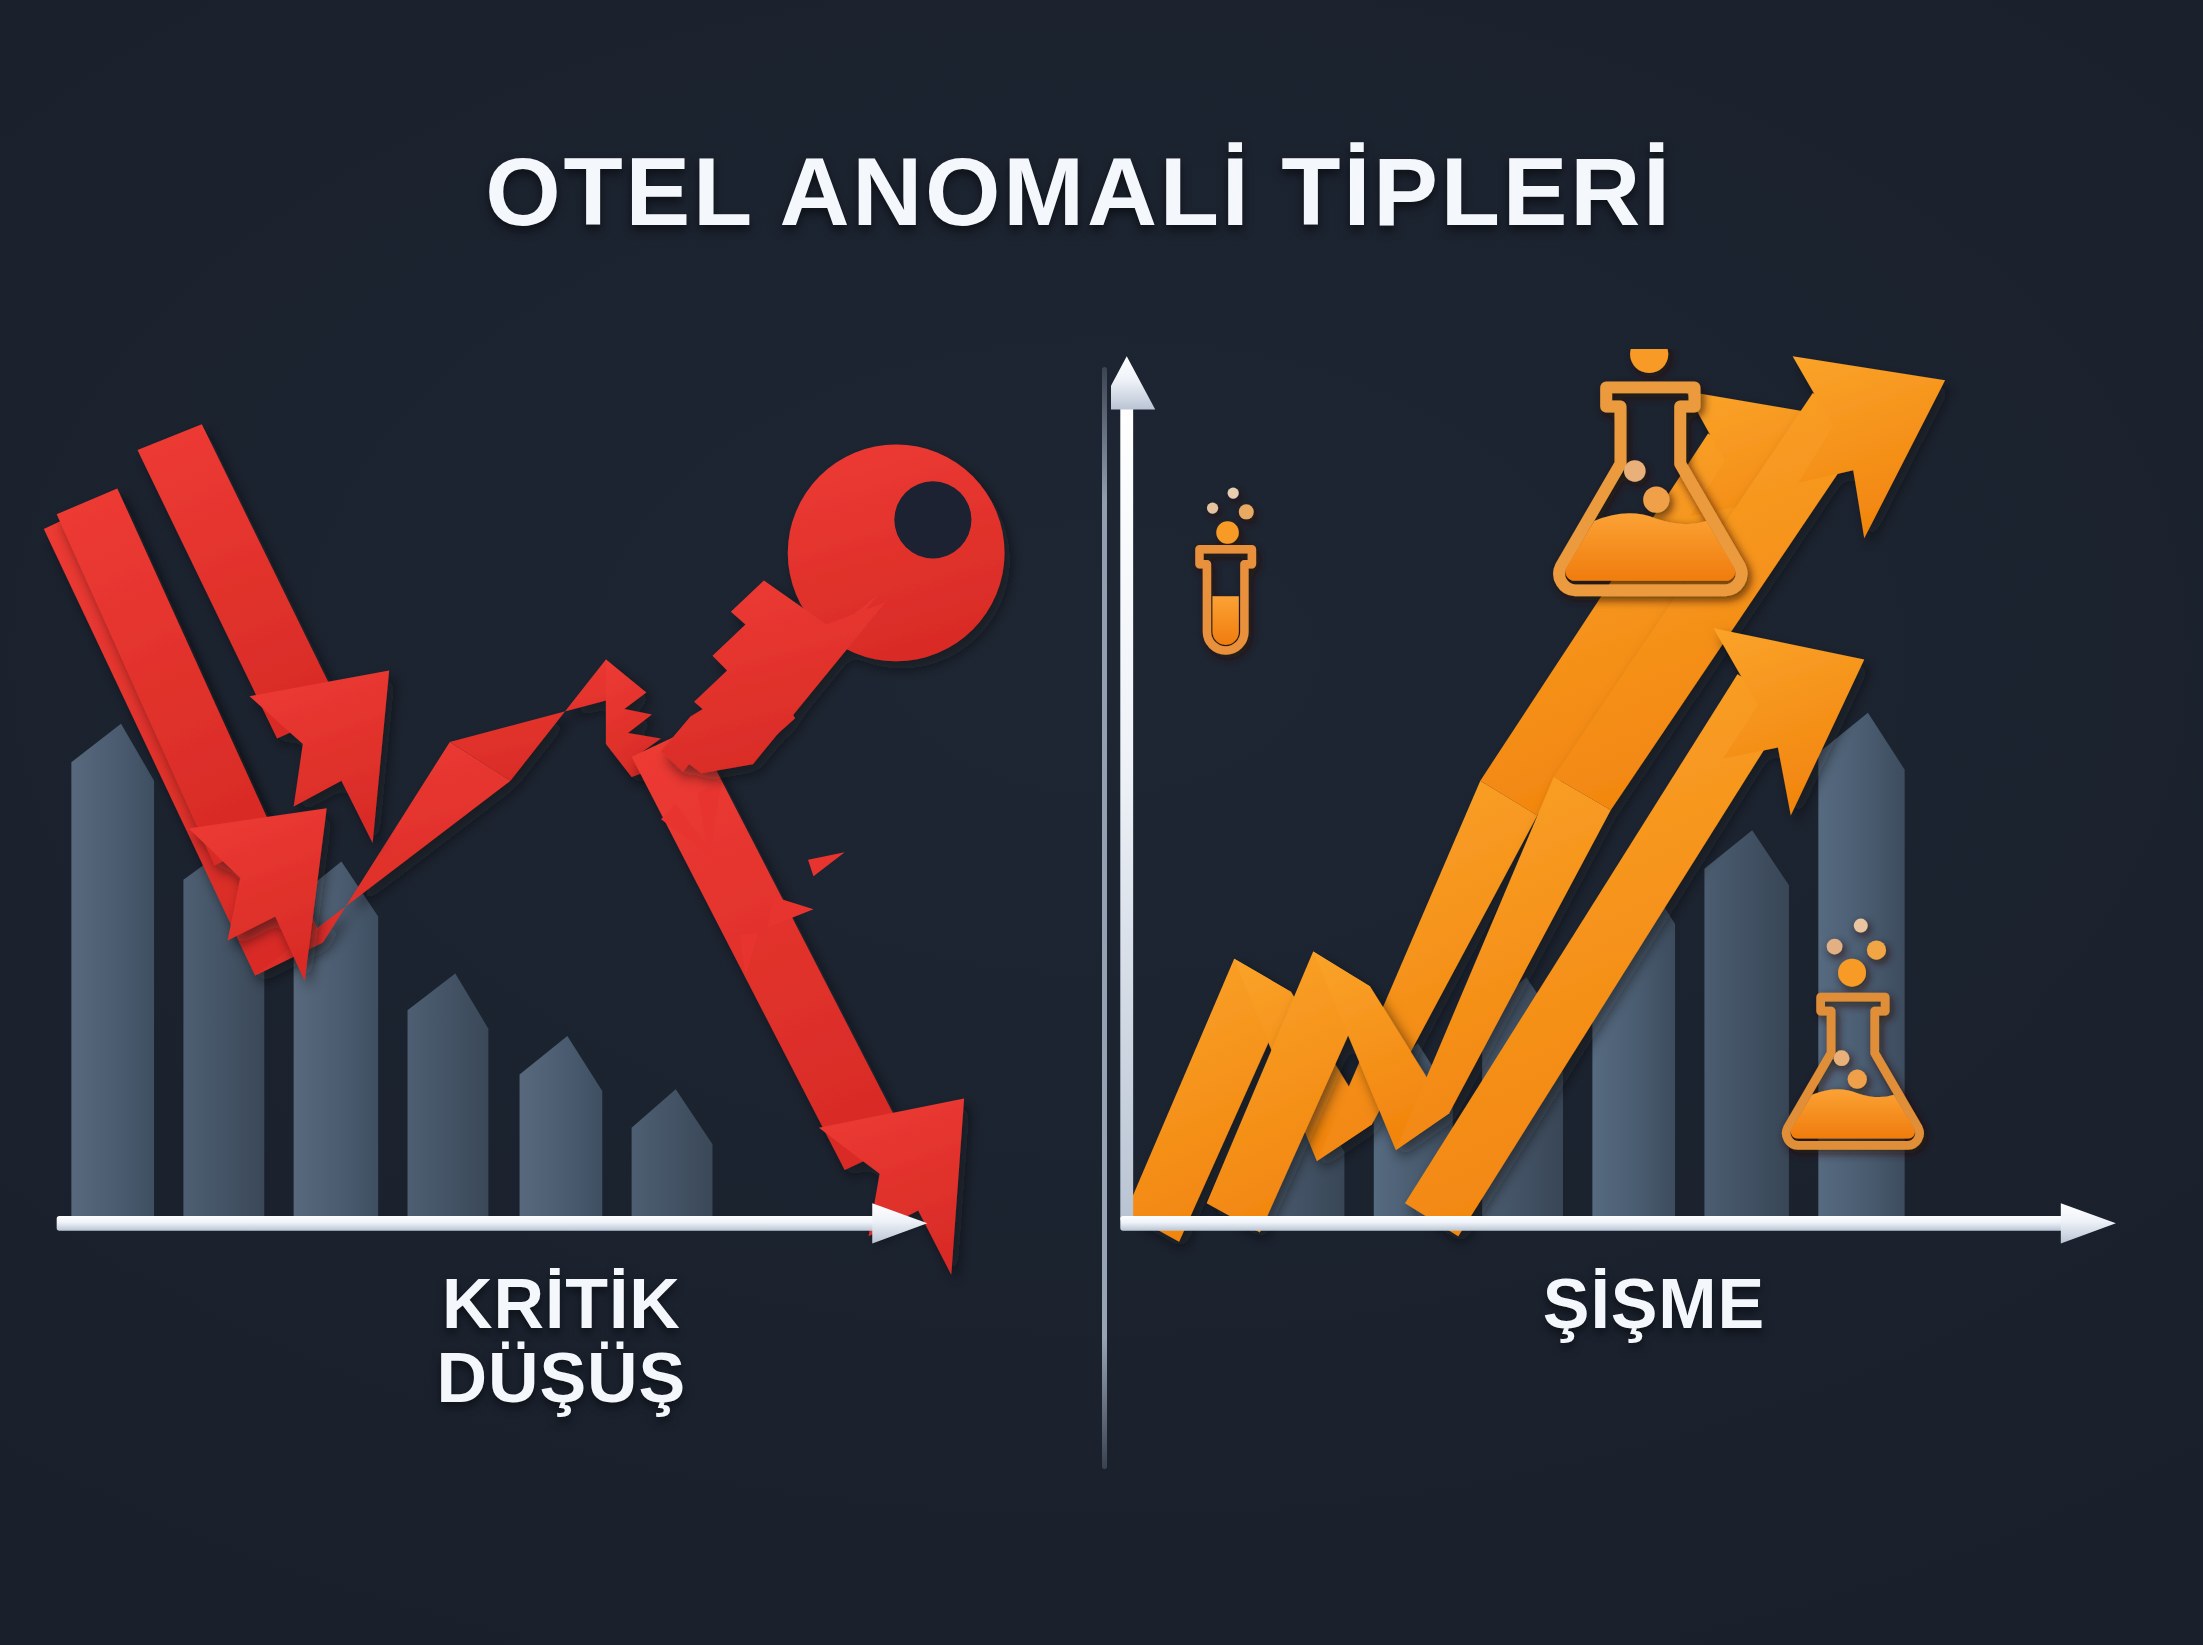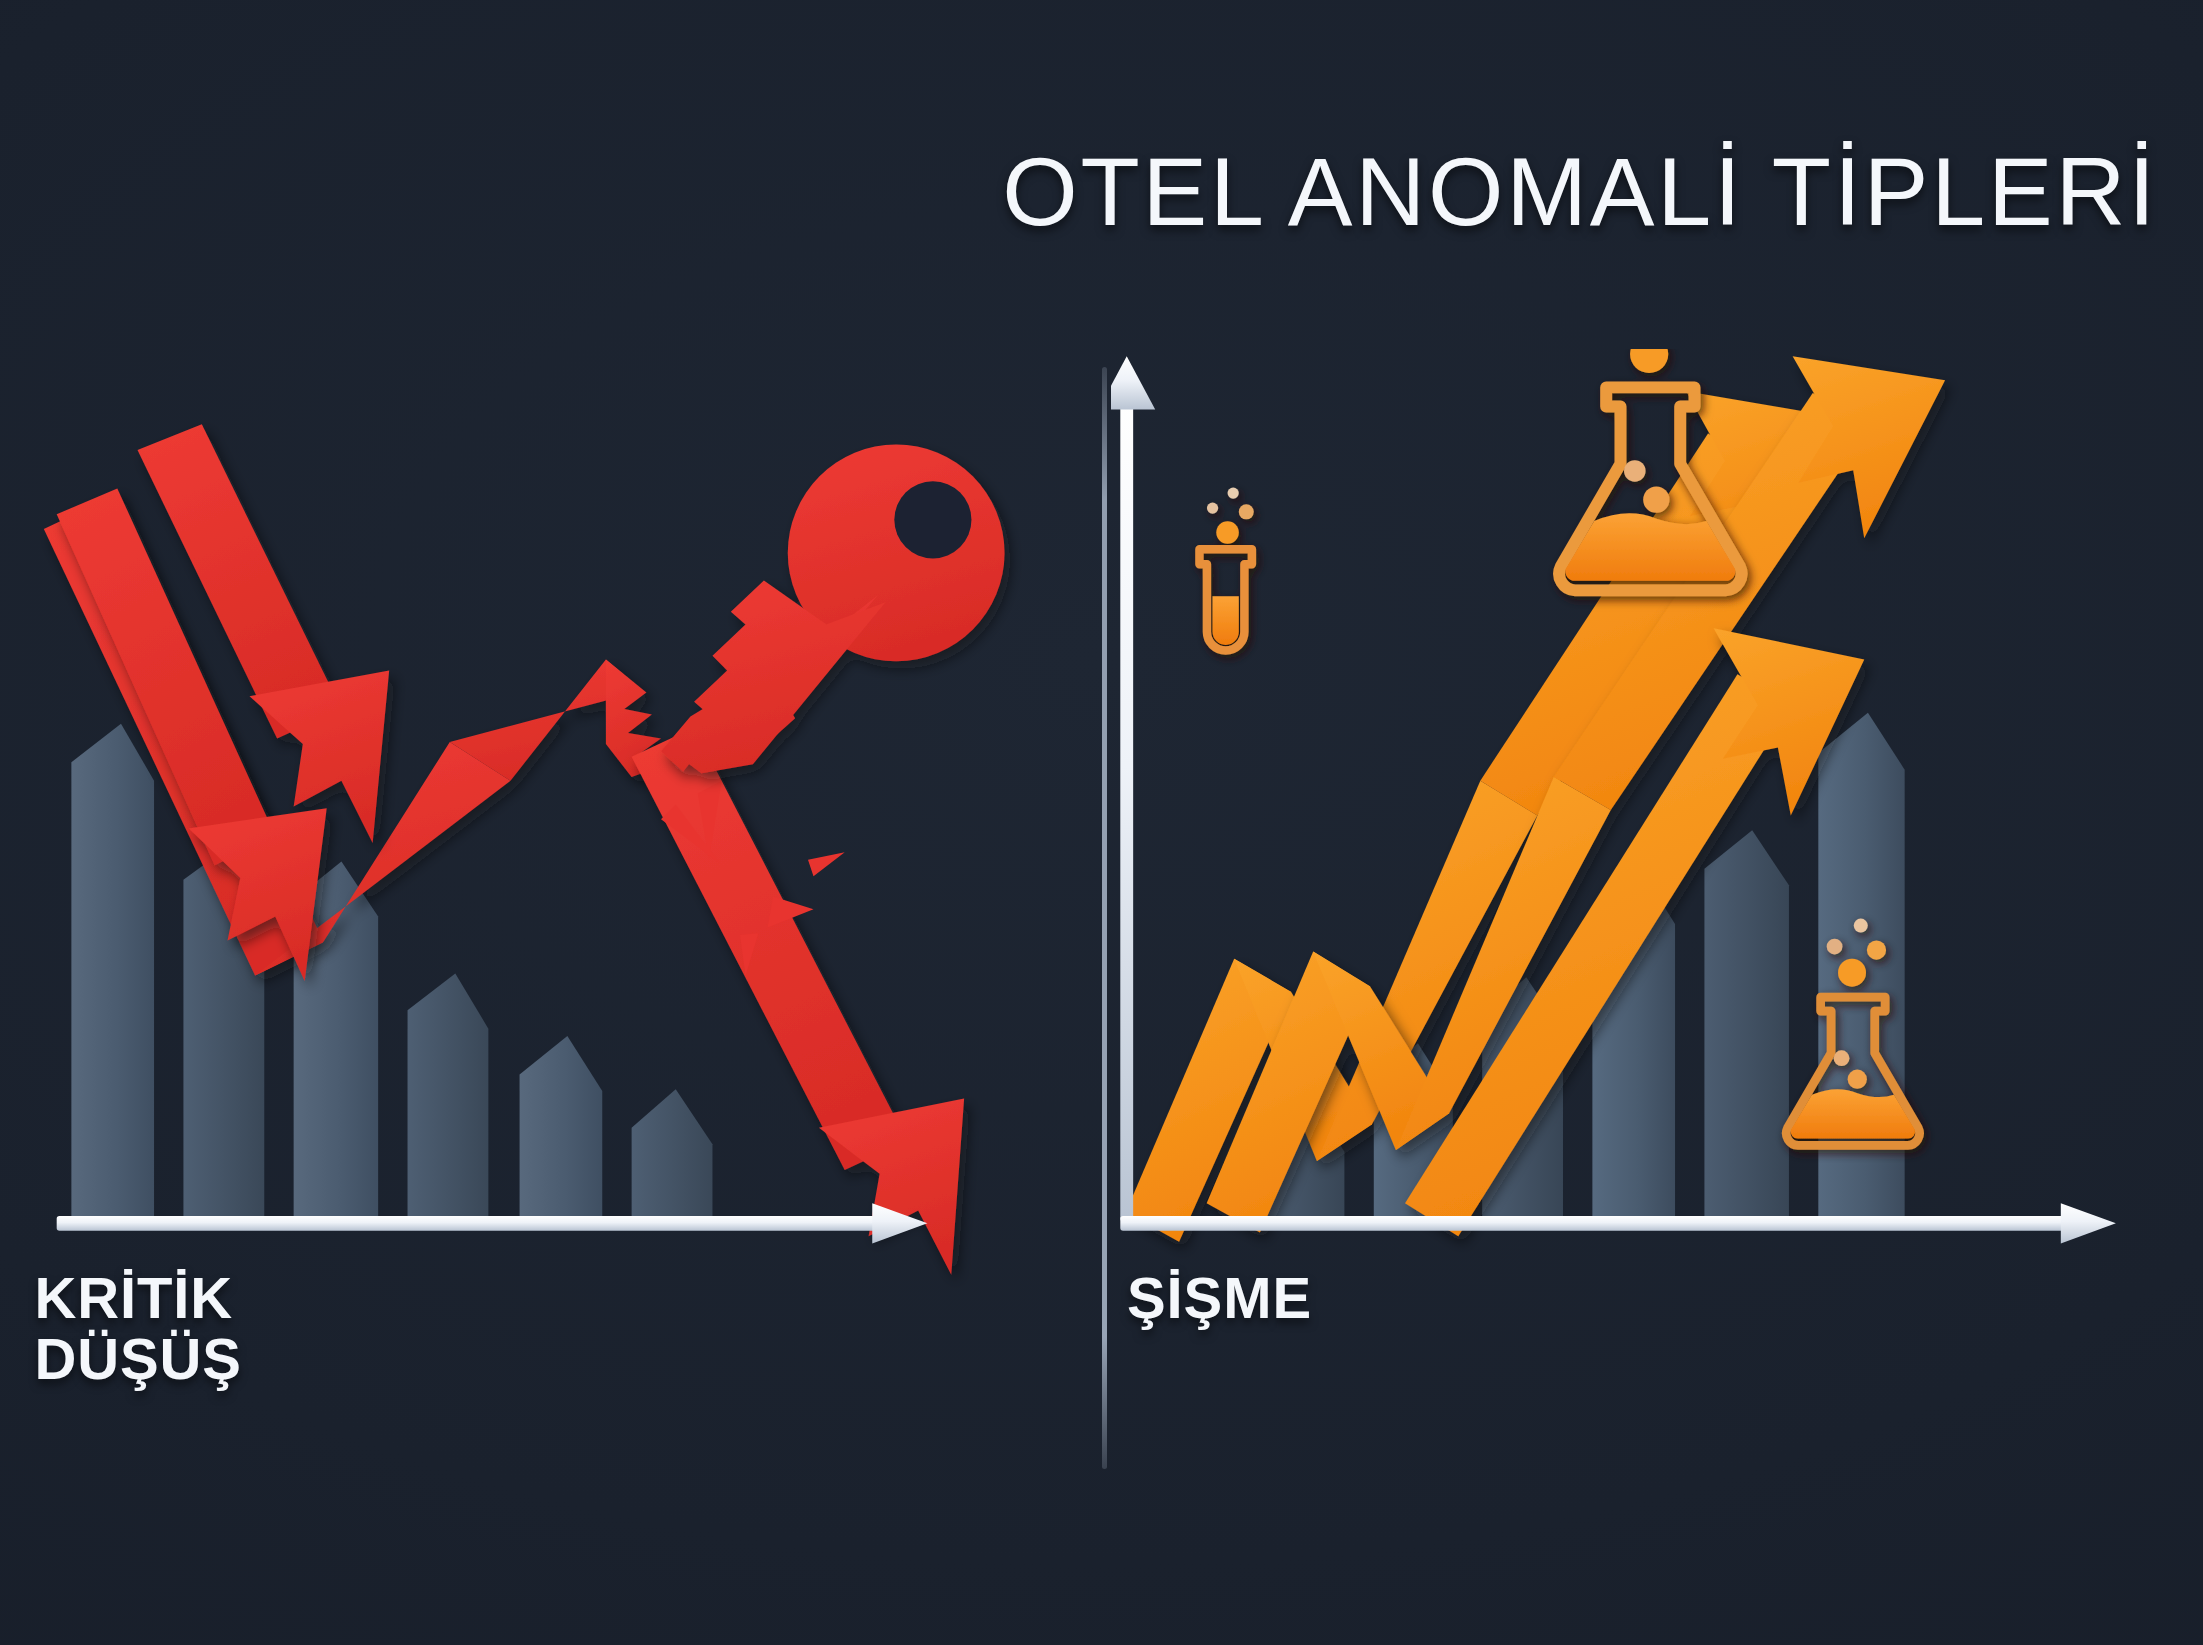--- a/index.html
+++ b/index.html
@@ -13,49 +13,50 @@
     height: 1646px;
     background: radial-gradient(ellipse 120% 100% at 50% 40%, #1e2633 0%, #1a212d 55%, #161c27 100%);
     overflow: hidden;
     font-family: "Liberation Sans", sans-serif;
   }
   #title {
     position: absolute;
     top: 136px;
     left: 0;
     width: 2158px;
-    text-align: right;
+    text-align: center;
     color: #f4f7fb;
     font-size: 97px;
-    font-weight: normal;
+    font-weight: bold;
     letter-spacing: 2.8px;
     text-shadow: 0 4.6px 9.2px rgba(0,0,0,0.55);
     font-family: "Liberation Sans", sans-serif;
   }
   .panel {
     position: absolute;
     top: 349px;
     width: 1084px;
     height: 1084px;
   }
   #panel-left  { left: 18.4px; }
   #panel-right { left: 1111px; }
   .panel-svg {
     position: absolute;
     top: 0; left: 0;
     width: 1084px;
     height: 946px;
   }
   .panel-label {
     position: absolute;
-    left: 16px;
+    left: 1px;
     top: 918px;
     width: 1084px;
+    text-align: center;
     color: #f4f7fb;
-    font-size: 58px;
+    font-size: 70px;
     font-weight: bold;
     line-height: 1.06;
     letter-spacing: 0.9px;
     text-shadow: 0 4.6px 8.3px rgba(0,0,0,0.5);
     font-family: "Liberation Sans", sans-serif;
   }
   #divider {
     position: absolute;
     left: 1102px;
     top: 367px;

